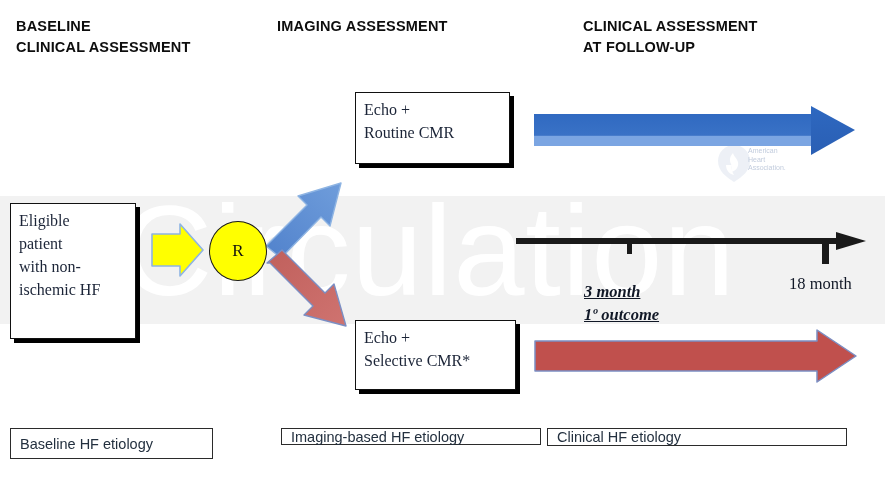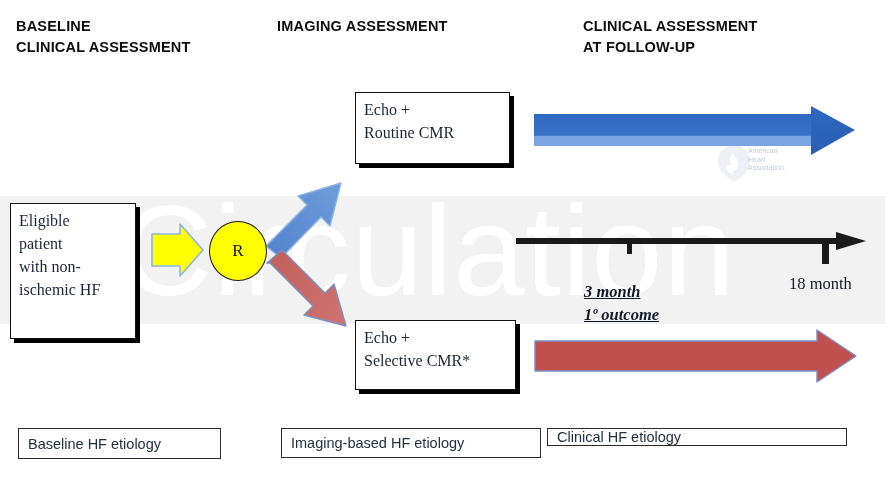--- a/index.html
+++ b/index.html
@@ -126,22 +126,22 @@
     box-sizing: border-box;
     background: #ffffff;
     border: 1.3px solid #2b2b2b;
     font-family: "Liberation Sans", sans-serif;
     font-size: 14.5px;
     color: #23303f;
     display: flex;
     align-items: center;
     padding-left: 9px;
   }
-  #legend-baseline { left: 10px;  top: 428px; width: 203px; height: 31px; margin-left: 8px; }
-  #legend-imaging  { left: 281px; top: 428px; width: 260px; height: 30px; }
+  #legend-baseline { left: 10px;  top: 428px; width: 203px; height: 31px; }
+  #legend-imaging  { left: 281px; top: 428px; width: 260px; height: 17px; }
   #legend-clinical { left: 547px; top: 428px; width: 300px; height: 18px; }
 
   
   #r-circle {
     position: absolute;
     z-index: 7;
     left: 209px;
     top: 221px;
     width: 56px;
     height: 58px;

